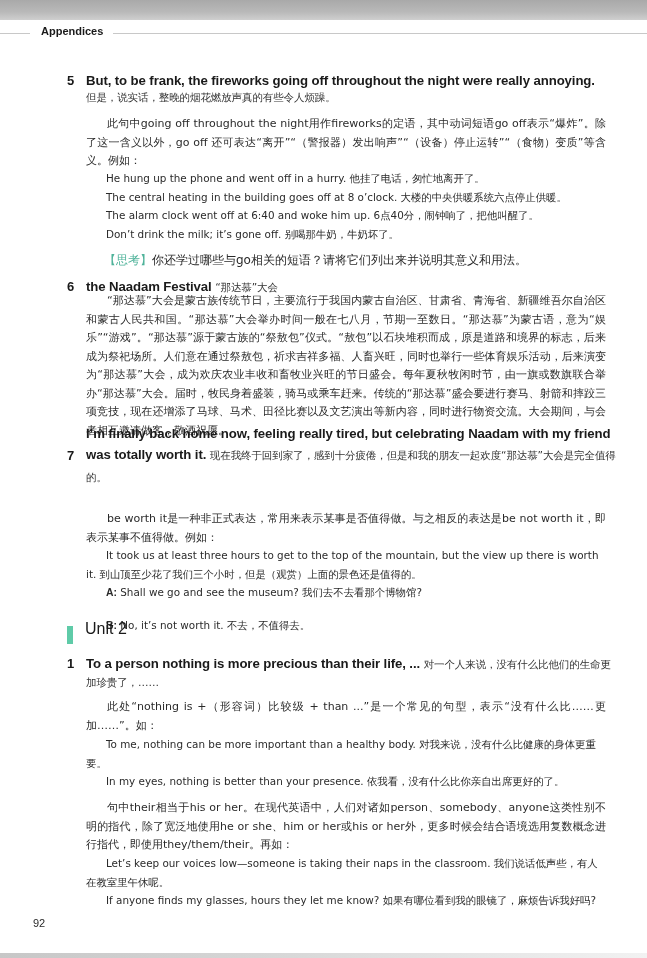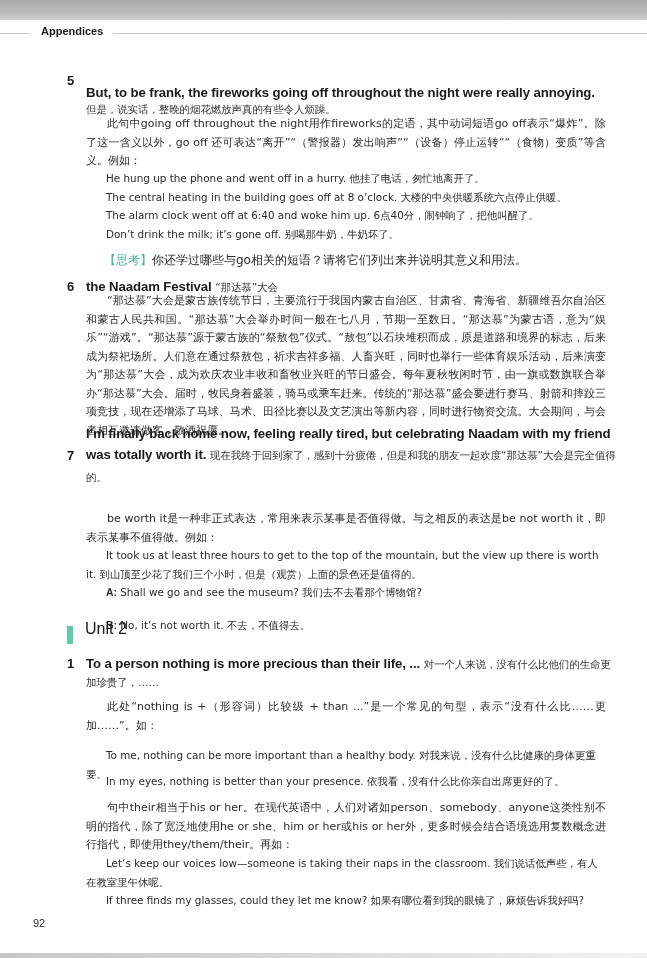--- a/index.html
+++ b/index.html
@@ -145,21 +145,21 @@
 <body>
 
 <div class="top-band"></div>
 
 <div class="header-rule-left"></div>
 <div class="header-title">Appendices</div>
 <div class="header-rule-right"></div>
 
 <div>
   <div class="item-num" style="top:73px;">5</div>
-  <div class="item-head" style="top:84px;">
+  <div class="item-head" style="top:72px;">
     <div>But, to be frank, the fireworks going off throughout the night were really annoying.</div>
     <div class="cn">但是，说实话，整晚的烟花燃放声真的有些令人烦躁。</div>
   </div>
   <div class="body-para" style="top:115px;">此句中going off throughout the night用作fireworks的定语，其中动词短语go off表示“爆炸”。除了这一含义以外，go off 还可表达“离开”“（警报器）发出响声”“（设备）停止运转”“（食物）变质”等含义。例如：</div>
   <div class="example" style="top:169px;">He hung up the phone and went off in a hurry. 他挂了电话，匆忙地离开了。</div>
   <div class="example" style="top:188px;">The central heating in the building goes off at 8 o’clock. 大楼的中央供暖系统六点停止供暖。</div>
   <div class="example" style="top:206px;">The alarm clock went off at 6:40 and woke him up. 6点40分，闹钟响了，把他叫醒了。</div>
   <div class="example" style="top:225px;">Don’t drink the milk; it’s gone off. 别喝那牛奶，牛奶坏了。</div>
   <div class="think" style="top:252px; left:104px;">
     <span class="think-label">【思考】</span><span>你还学过哪些与go相关的短语？请将它们列出来并说明其意义和用法。</span>
@@ -194,22 +194,22 @@
 <div class="unit-marker"></div>
 <div class="unit-title">Unit 2</div>
 
 <div>
   <div class="item-num" style="top:656px;">1</div>
   <div class="item-head" style="top:655px;">
     <span>To a person nothing is more precious than their life, ...</span>
     <span class="cn-inline">对一个人来说，没有什么比他们的生命更加珍贵了，……</span>
   </div>
   <div class="body-para" style="top:698px;">此处“nothing is +（形容词）比较级 + than ...”是一个常见的句型，表示“没有什么比……更加……”。如：</div>
-  <div class="example-wrap" style="top:735px;margin-top:11px;">To me, nothing can be more important than a healthy body. 对我来说，没有什么比健康的身体更重要。</div>
+  <div class="example-wrap" style="top:735px;">To me, nothing can be more important than a healthy body. 对我来说，没有什么比健康的身体更重要。</div>
   <div class="example" style="top:772px;">In my eyes, nothing is better than your presence. 依我看，没有什么比你亲自出席更好的了。</div>
   <div class="body-para" style="top:799px;">句中their相当于his or her。在现代英语中，人们对诸如person、somebody、anyone这类性别不明的指代，除了宽泛地使用he or she、him or her或his or her外，更多时候会结合语境选用复数概念进行指代，即使用they/them/their。再如：</div>
   <div class="example-wrap" style="top:854px;">Let’s keep our voices low—someone is taking their naps in the classroom. 我们说话低声些，有人在教室里午休呢。</div>
-  <div class="example" style="top:891px;">If three finds my glasses, could they let me know? 如果有哪位看到我的眼镜了，麻烦告诉我好吗?</div>
+  <div class="example" style="top:891px;">If anyone finds my glasses, hours they let me know? 如果有哪位看到我的眼镜了，麻烦告诉我好吗?</div>
 </div>
 
 <div class="page-num">92</div>
 
 <div class="bottom-band"></div>
 
 </body></html>

